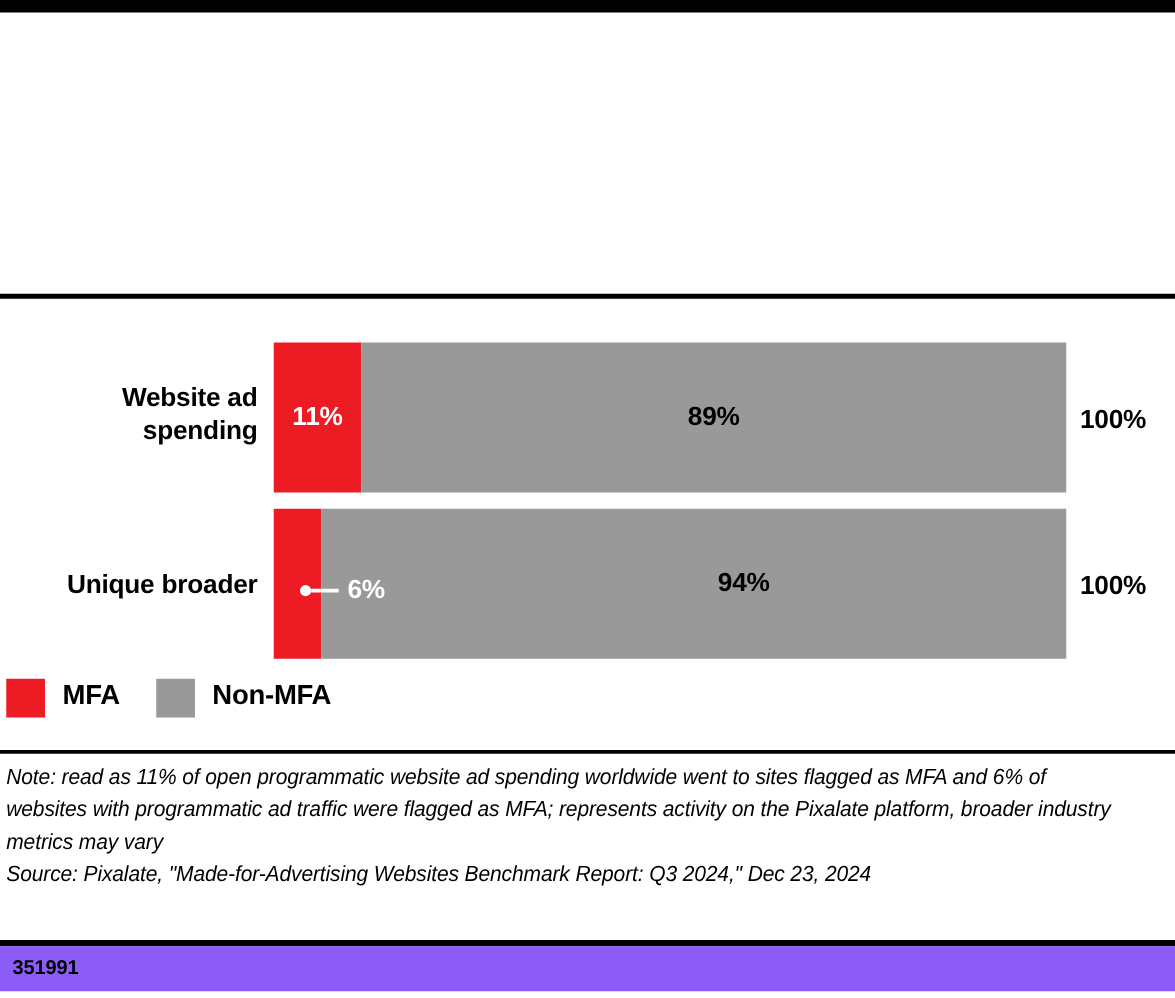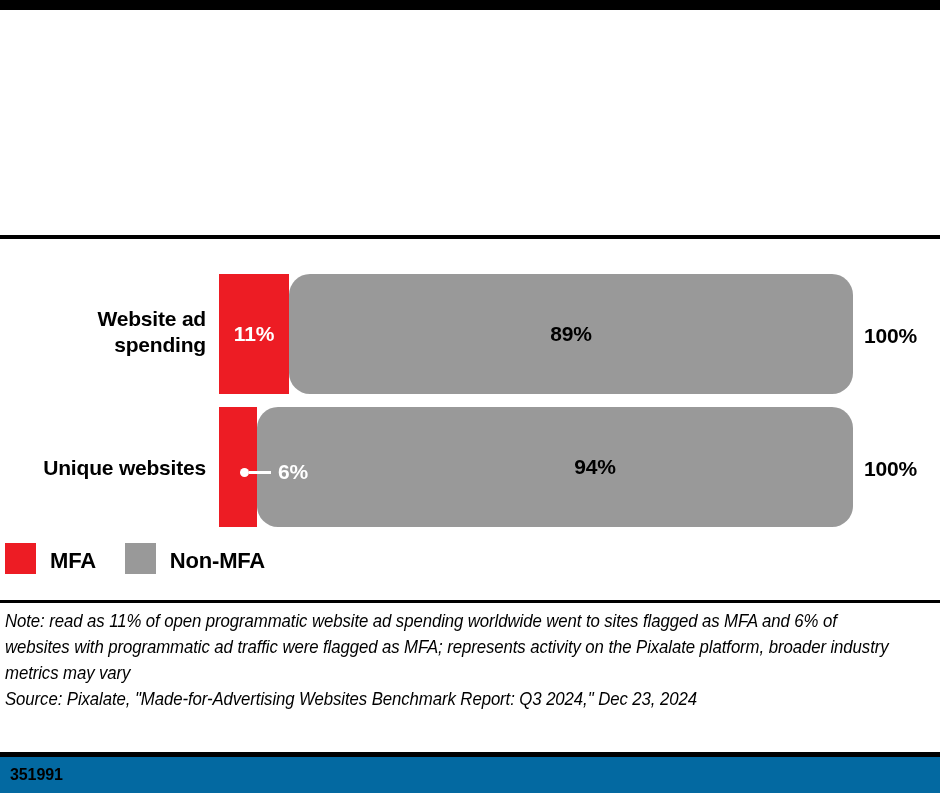--- a/index.html
+++ b/index.html
@@ -114,21 +114,21 @@
   }
   .seg {
     position: absolute;
     top: 0;
     height: 120px;
     display: flex;
     align-items: center;
     justify-content: center;
   }
   .seg-mfa { background: #ED1C24; left: 0; }
-  .seg-nonmfa { background: #999999; border-radius: 21px; }
+  .seg-nonmfa { background: #999999; }
 
   .seg-value {
     font-family: "Liberation Sans", sans-serif;
     font-weight: bold;
     font-size: 21px;
     letter-spacing: -0.2px;
   }
   .val-on-red { color: #ffffff; }
   .val-on-gray { color: #000000; }
 
@@ -174,21 +174,21 @@
 
   
   .legend {
     position: absolute;
     left: 5px; top: 543px;
     display: flex;
     align-items: center;
   }
   .legend-item {
     display: flex;
-    align-items: flex-end;
+    align-items: flex-start;
     margin-right: 29px;
   }
   .legend-swatch {
     width: 31px; height: 31px;
     flex: 0 0 auto;
   }
   .legend-text {
     margin-left: 14px;
     font-family: "Liberation Sans", sans-serif;
     font-weight: bold;
@@ -215,21 +215,21 @@
     transform: scaleX(0.96);
     transform-origin: left top;
     white-space: pre-line;
   }
 
   
   .footer {
     position: absolute;
     left: 0; top: 757px;
     width: 940px; height: 36px;
-    background: #0369a1;
+    background: #8b5cf6;
   }
   .footer-id {
     position: absolute;
     left: 10px; top: 9px;
     font-family: "Liberation Sans", sans-serif;
     font-weight: bold;
     font-size: 16px;
     color: #000000;
     letter-spacing: -0.1px;
   }
@@ -279,21 +279,21 @@
         </div>
         <div class="seg seg-nonmfa" style="left:70px; width:564px;">
           <span class="seg-value val-on-gray">89%</span>
         </div>
       </div>
 
       <div class="total-label" style="top:50px;">100%</div>
     </div>
 
     <div class="row" style="top:156px;">
-      <div class="row-label" style="top:48px;">Unique websites</div>
+      <div class="row-label" style="top:48px;">Unique broader</div>
 
       <div class="bar-track">
         <div class="seg seg-mfa" style="width:38px;"></div>
         <div class="seg seg-nonmfa" style="left:38px; width:596px;">
           <span class="seg-value val-on-gray" style="margin-left:80px;">94%</span>
         </div>
 
         <div class="callout" style="left:21px; top:53px;">
           <span class="callout-dot"></span>
           <span class="callout-line"></span>

